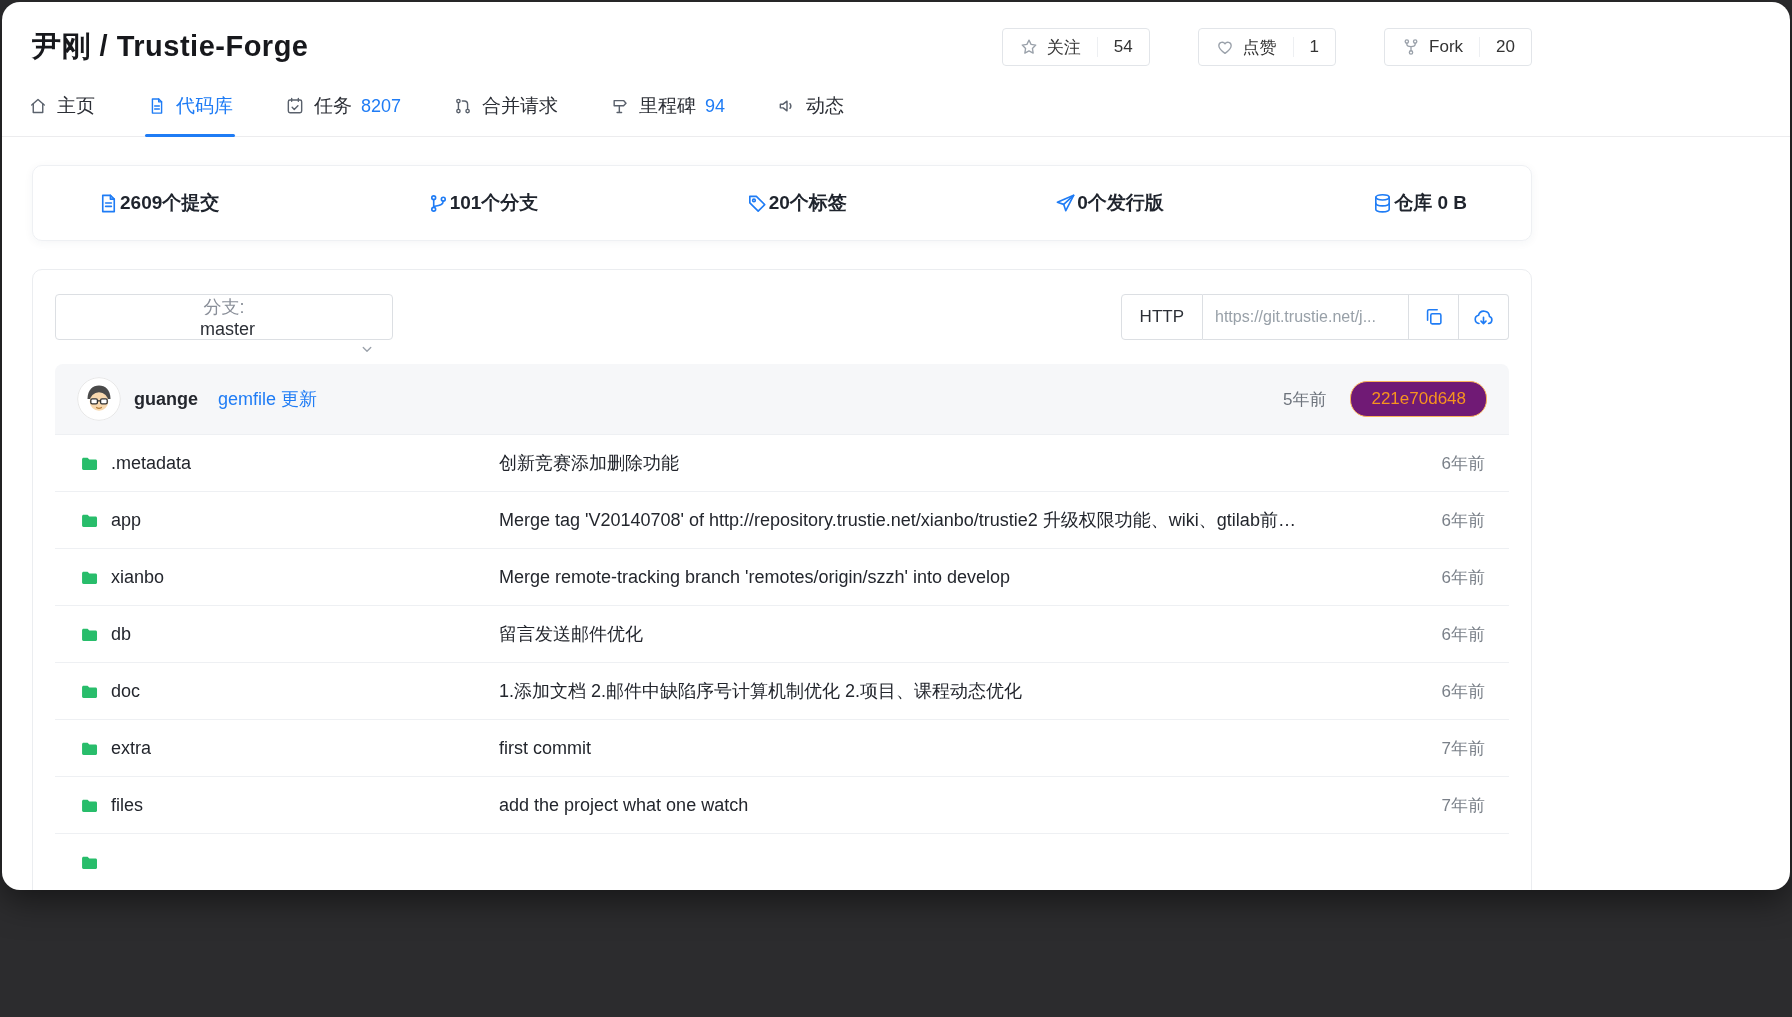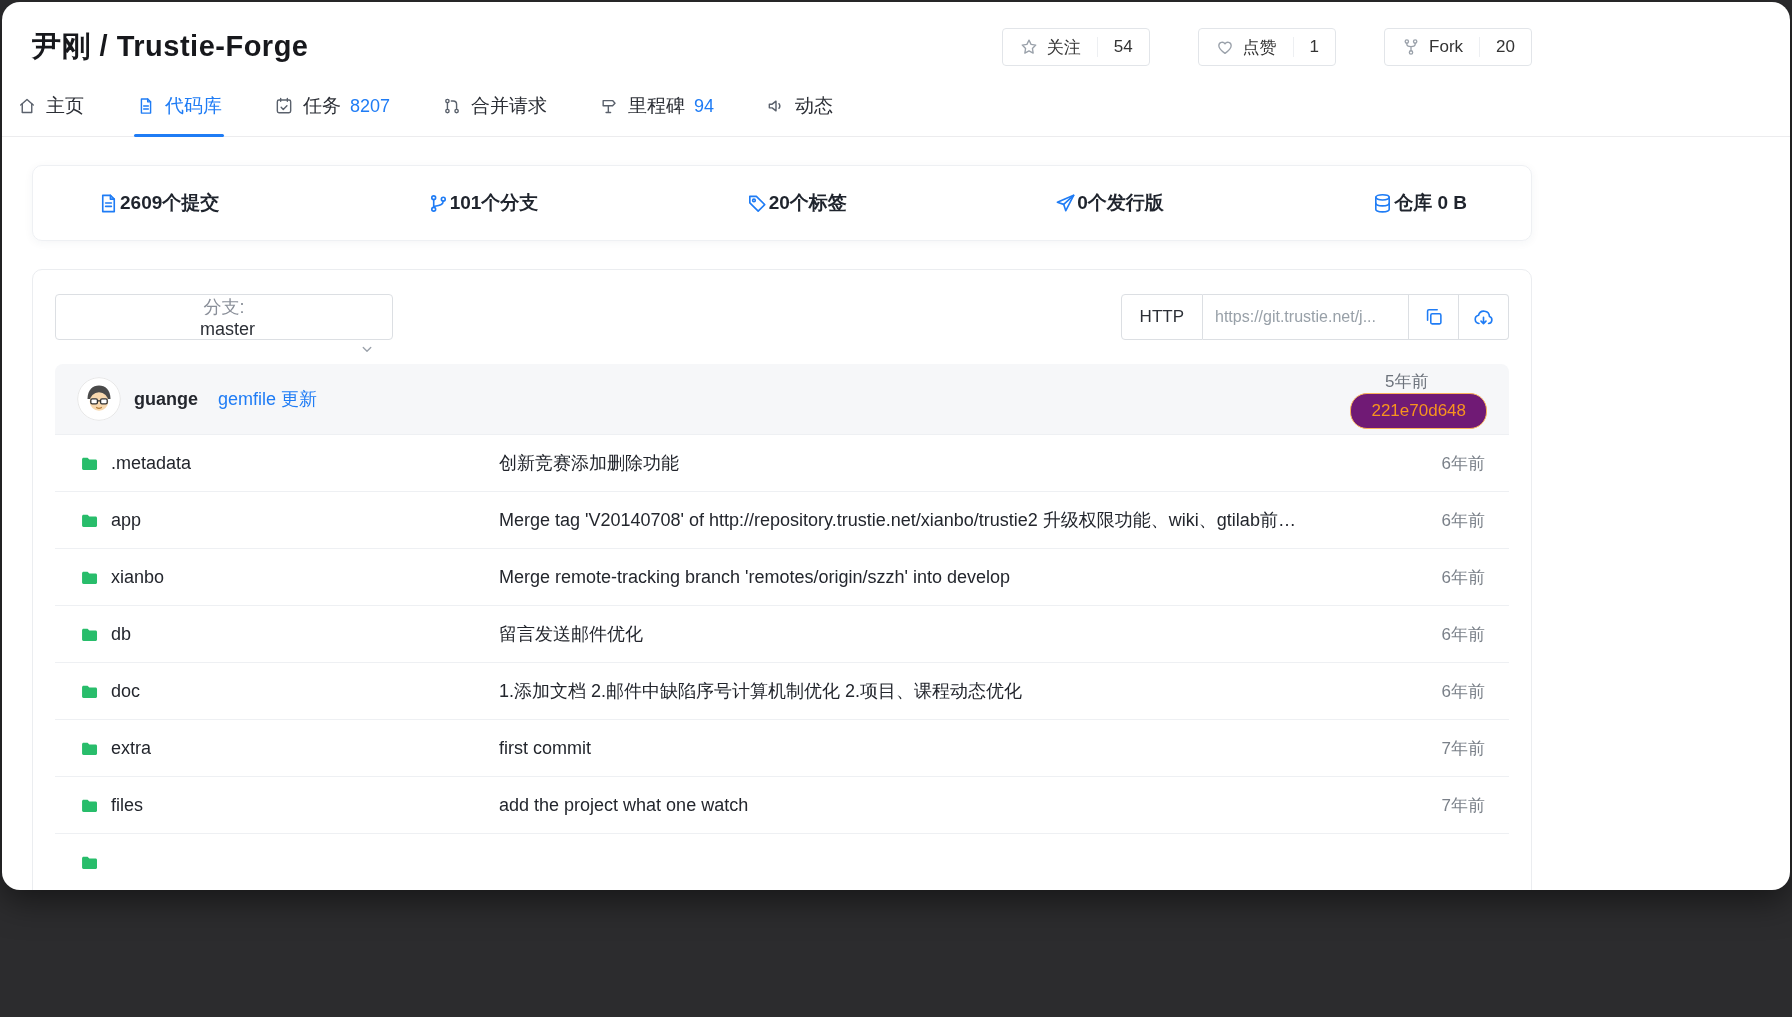--- a/index.html
+++ b/index.html
@@ -37,21 +37,21 @@
   .action-btn{
     display:flex;align-items:center;height:38px;padding:0 16px;
     background:#fff;border:1px solid var(--btn-border);border-radius:4px;
     font-size:17px;color:#333;cursor:pointer;font-family:inherit;
   }
   .action-btn .ic{display:flex;margin-right:8px;color:#9aa1aa;}
   .action-btn .cnt{margin-left:16px;padding-left:16px;border-left:1px solid #edeff2;color:#333;}
 
   
   .tabs{
-    display:flex;gap:48px;padding-left:13px;border-bottom:1px solid #ececee;
+    display:flex;gap:48px;padding-left:24px;border-bottom:1px solid #ececee;
   }
   .tab{
     position:relative;display:flex;align-items:center;gap:9px;
     padding:16px 2px 17px 2px;font-size:19px;color:#2c2f36;cursor:pointer;
   }
   .tab .ic{display:flex;color:#5a616c;}
   .tab.active{color:var(--accent);}
   .tab.active .ic{color:var(--accent);}
   .tab.active::after{
     content:"";position:absolute;left:0;right:0;bottom:-1px;height:3px;
@@ -97,21 +97,21 @@
 
   
   .repo-table{margin:0 22px;}
   .commit-bar{
     background:#f6f7f9;border-radius:8px 8px 0 0;
     height:70px;display:flex;align-items:center;padding:0 22px;
   }
   .avatar{width:44px;height:44px;border-radius:50%;overflow:hidden;flex:none;cursor:pointer;}
   .commit-author{font-size:18px;font-weight:700;color:#23262d;margin-left:13px;cursor:pointer;}
   .commit-msg{font-size:18px;color:var(--accent);margin-left:20px;cursor:pointer;}
-  .commit-right{margin-left:auto;display:flex;align-items:center;flex-direction:column;}
+  .commit-right{margin-left:auto;display:flex;align-items:center;}
   .commit-time{font-size:17px;color:#6d737c;}
   .commit-hash{
     margin-left:24px;padding:7px 20px;border:1px solid var(--hash-border);
     color:var(--hash-text);font-size:17px;border-radius:17px;background:#701a75;cursor:pointer;
   }
 
   
   .file-row{
     display:flex;align-items:center;height:57px;padding:0 24px;
     border-top:1px solid var(--line);cursor:pointer;background:#fff;

